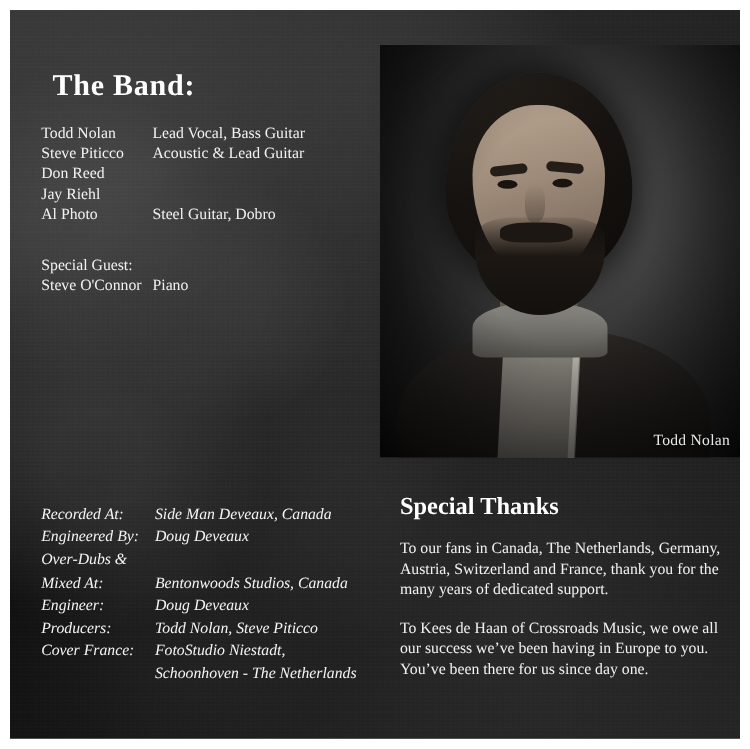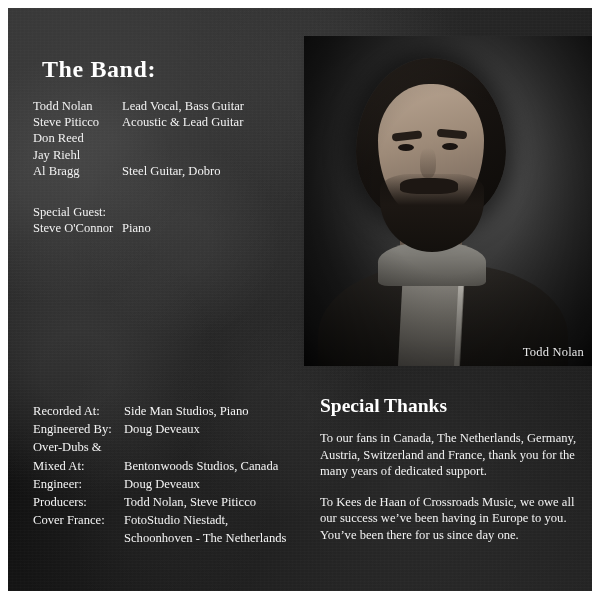--- a/index.html
+++ b/index.html
@@ -216,20 +216,21 @@
 
   .credits {
     position: absolute;
     left: 25px;
     top: 394px;
     color: #f4f4f4;
     font-size: 12.6px;
     line-height: 18.2px;
     font-family: "Liberation Serif", serif;
     width: 275px;
+    font-style: italic;
   }
   .credits .row { display: flex; }
   .credits .lbl { width: 91px; flex: 0 0 91px; }
   .credits .val { flex: 1; }
 
   .thanks-title {
     position: absolute;
     left: 312px;
     top: 387px;
     color: #ffffff;
@@ -288,37 +289,37 @@
         <div class="nm">Steve Piticco</div>
         <div class="rl">Acoustic &amp; Lead Guitar</div>
       </div>
       <div class="row">
         <div class="nm">Don Reed</div>
       </div>
       <div class="row">
         <div class="nm">Jay Riehl</div>
       </div>
       <div class="row">
-        <div class="nm">Al Bragg</div>
+        <div class="nm">Al Photo</div>
         <div class="rl">Steel Guitar, Dobro</div>
       </div>
     </div>
 
     <div class="guest-block">
       <div>Special Guest:</div>
       <div class="row">
         <div class="nm">Steve O'Connor</div>
         <div class="rl">Piano</div>
       </div>
     </div>
 
     <div class="credits">
       <div class="row">
         <div class="lbl">Recorded At:</div>
-        <div class="val">Side Man Studios, Piano</div>
+        <div class="val">Side Man Deveaux, Canada</div>
       </div>
       <div class="row">
         <div class="lbl">Engineered By:</div>
         <div class="val">Doug Deveaux</div>
       </div>
       <div class="row">
         <div class="lbl">Over-Dubs &amp;</div>
         <div class="val"></div>
       </div>
       <div class="row">

